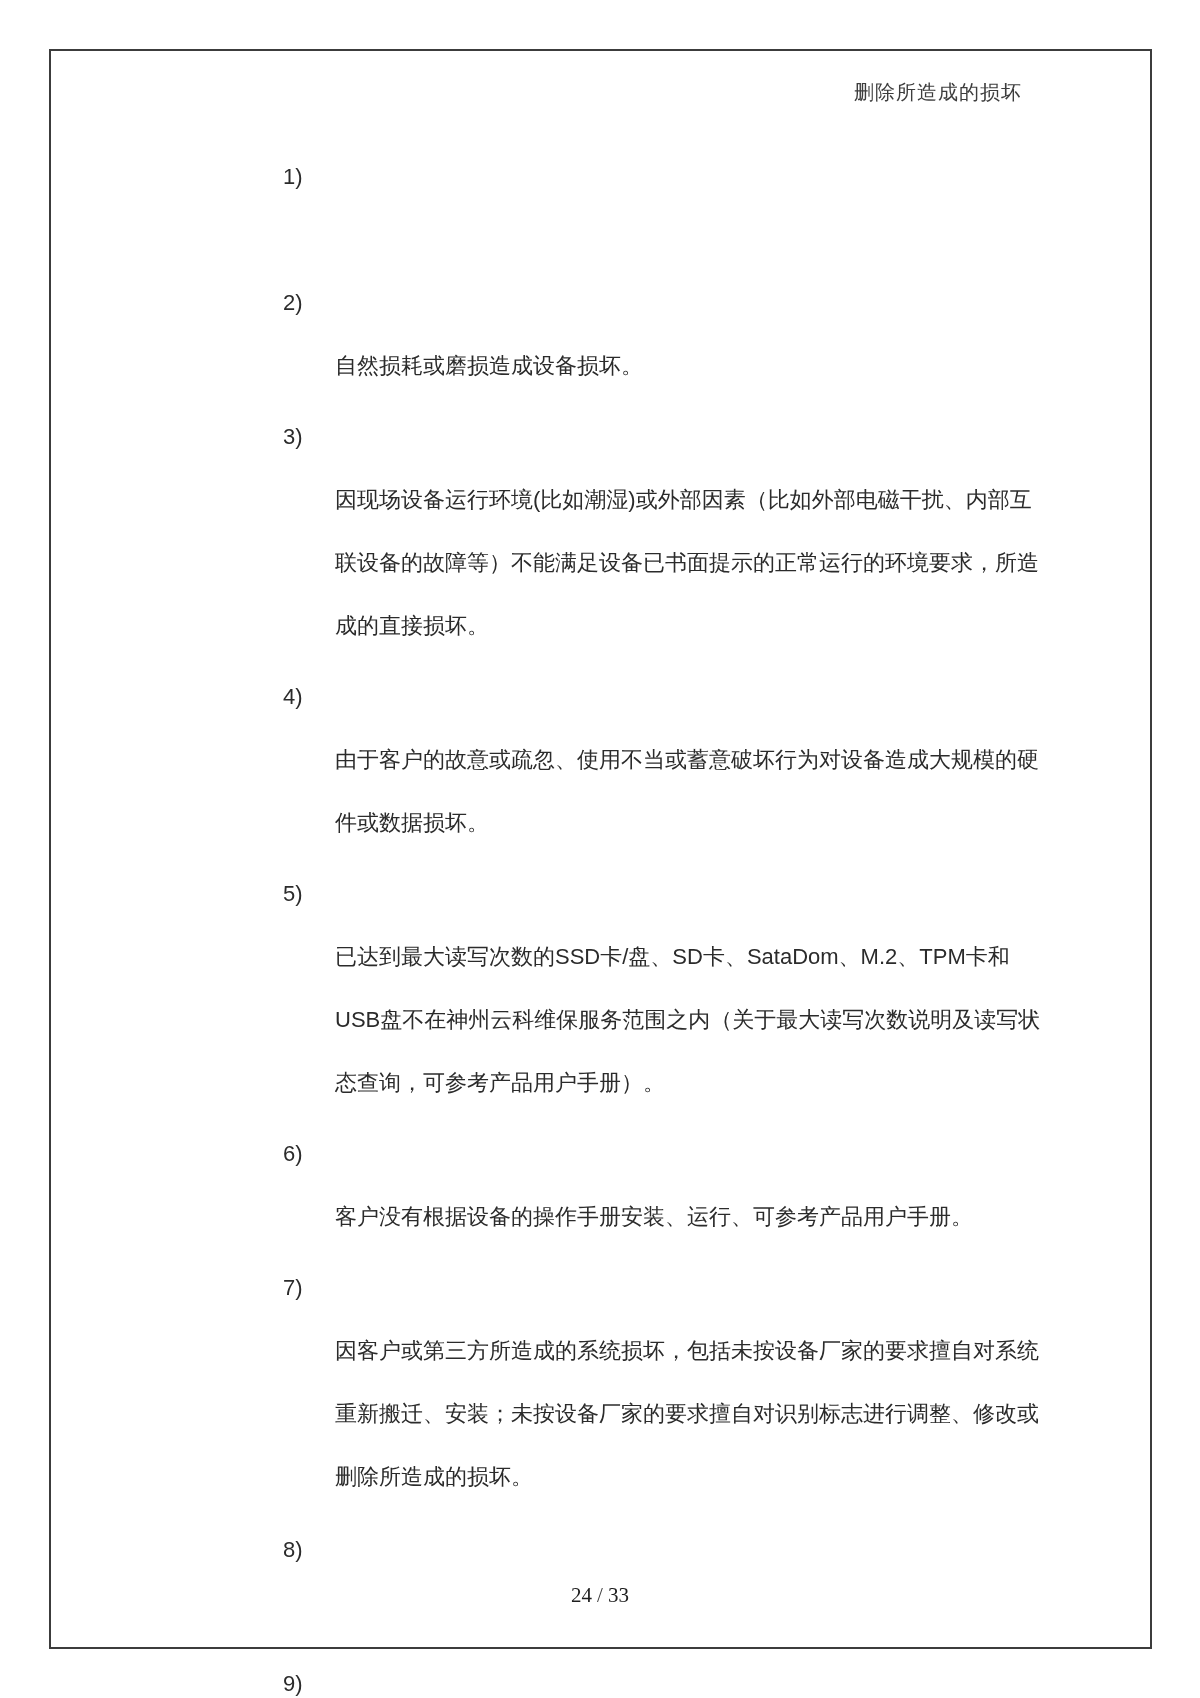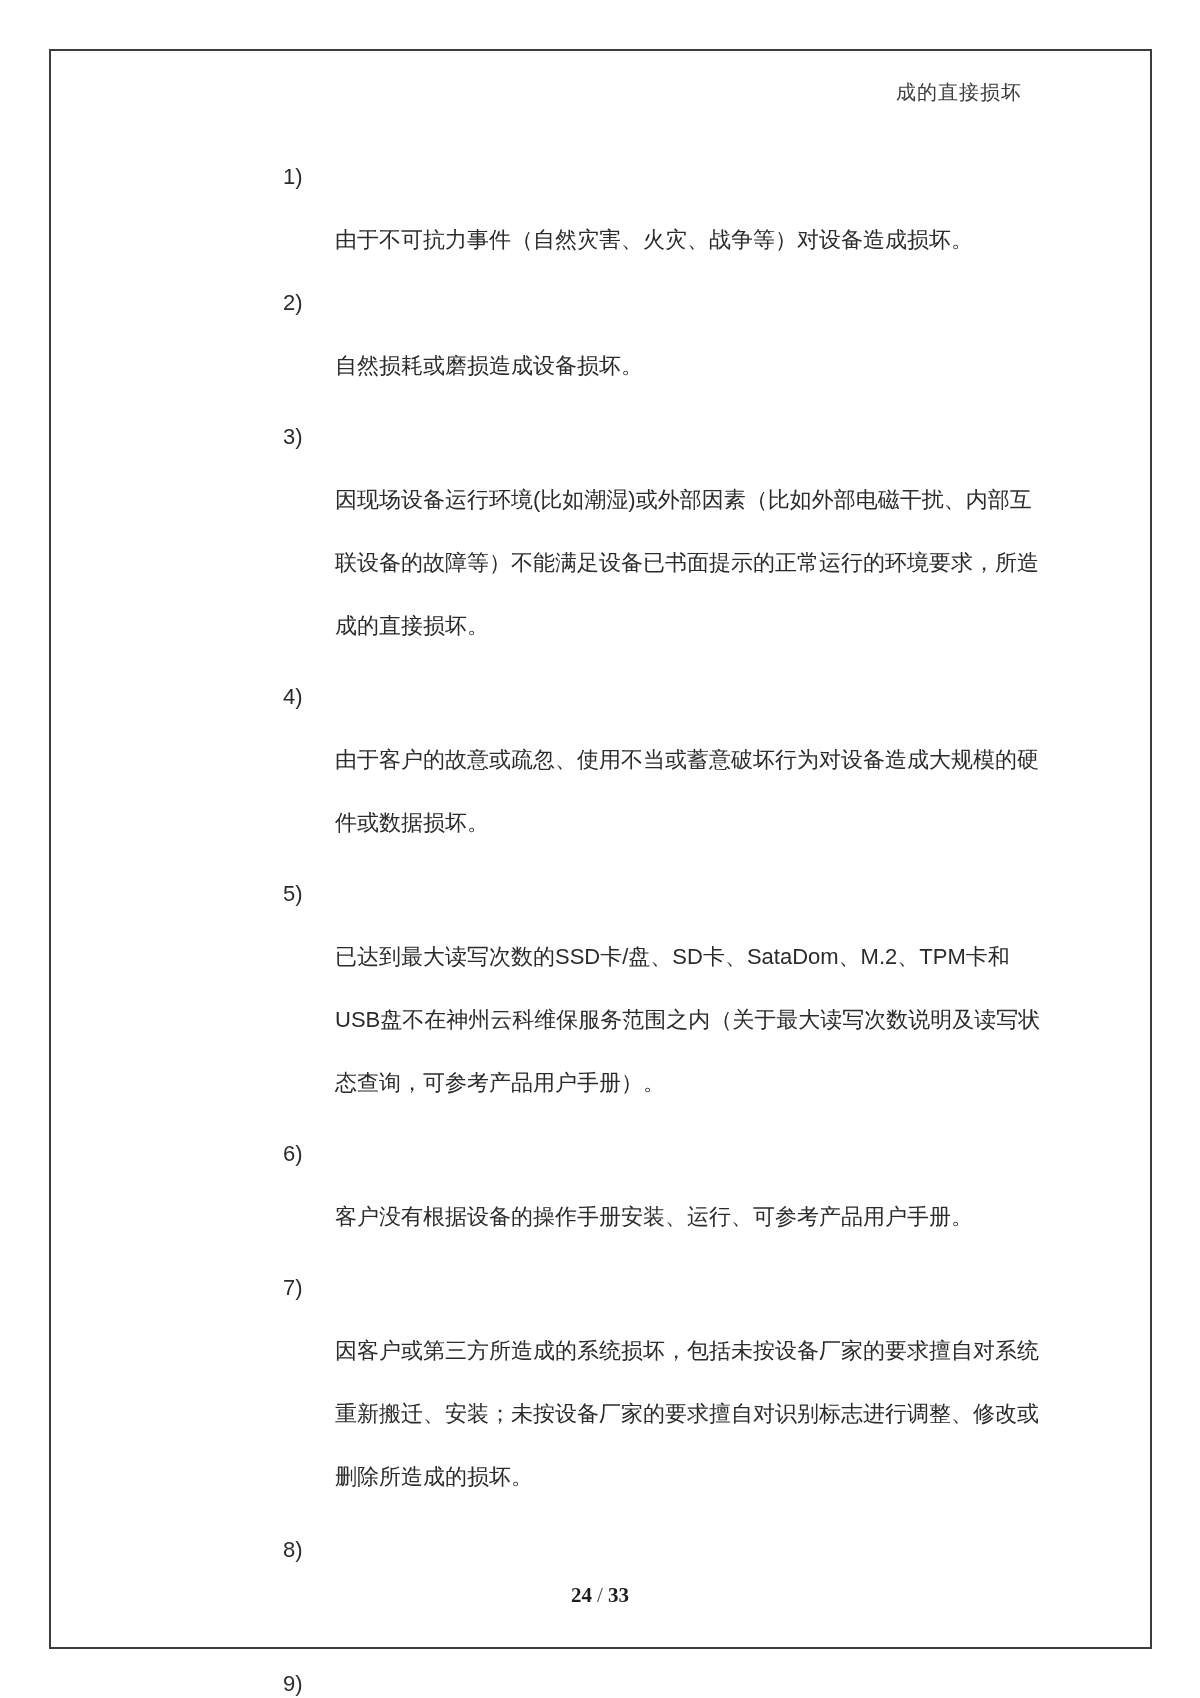--- a/index.html
+++ b/index.html
@@ -62,39 +62,39 @@
     position: absolute;
     top: 1583px;
     left: 0;
     width: 100%;
     text-align: center;
     font-family: "Liberation Serif", serif;
     font-size: 21px;
     line-height: 24px;
     color: #1e1e1e;
   }
-  .page-footer .pagenum { font-weight: bold; margin-top: 47px; }
+  .page-footer .pagenum { font-weight: normal; margin-top: 47px; }
   .page-footer .sep {
     font-weight: normal;
     color: #3d3d3d;
     margin: 0 5px;
   }
 </style>
 </head>
 <body>
 
 <div class="page">
   <div class="page-border"></div>
 
-  <div class="header-title">成的直接损坏</div>
+  <div class="header-title">删除所造成的损坏</div>
 
   <div class="body-list">
 
     <div class="item mb0">
-      <span class="num">1)</span><span>由于不可抗力事件（自然灾害、火灾、战争等）对设备造成损坏。</span>
+      <span class="num">1)</span>
     </div>
 
     <div class="item">
       <span class="num">2)</span><span>自然损耗或磨损造成设备损坏。</span>
     </div>
 
     <div class="item">
       <span class="num">3)</span><span>因现场设备运行环境(比如潮湿)或外部因素（比如外部电磁干扰、内部互
 联设备的故障等）不能满足设备已书面提示的正常运行的环境要求，所造
 成的直接损坏。</span>

